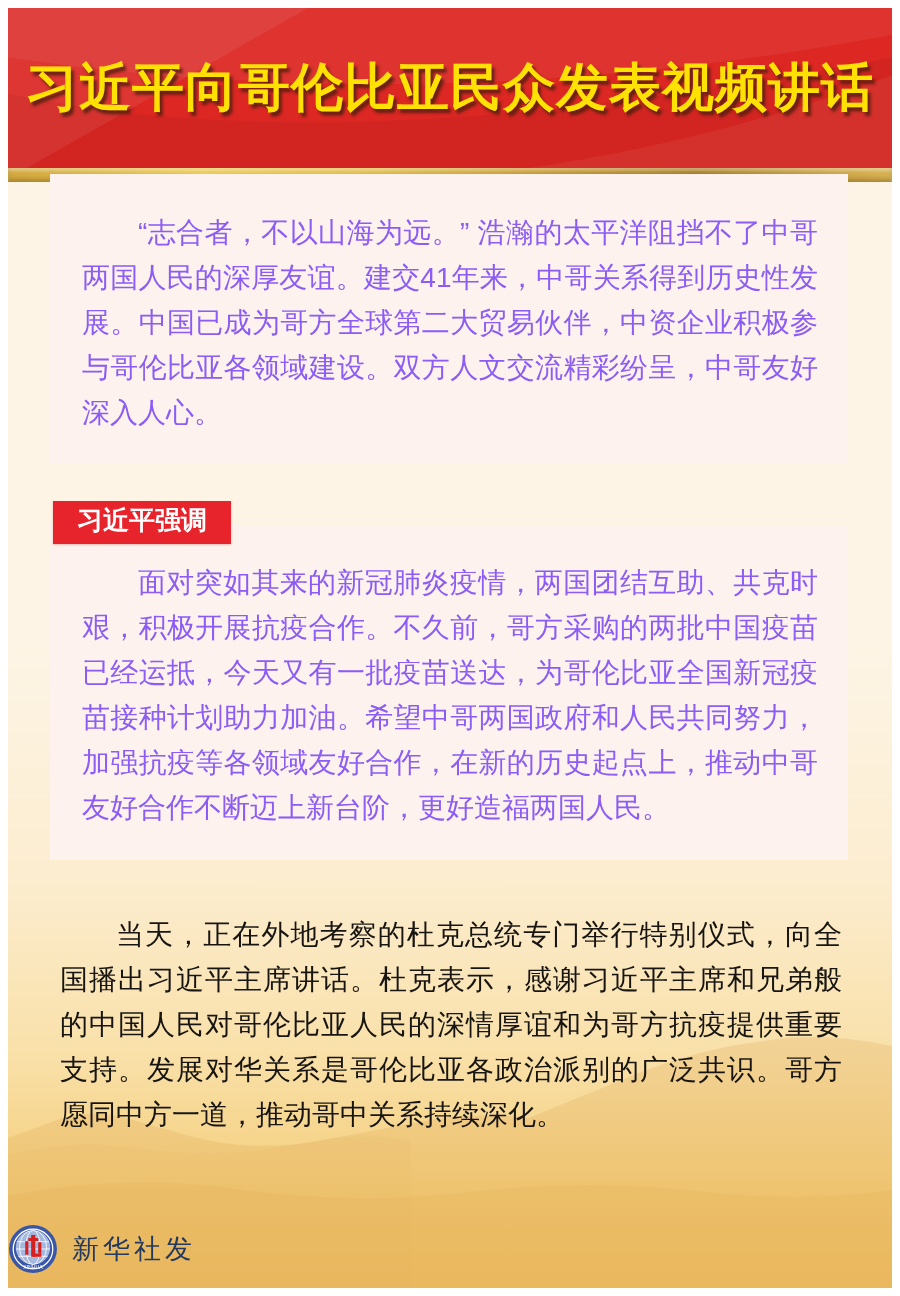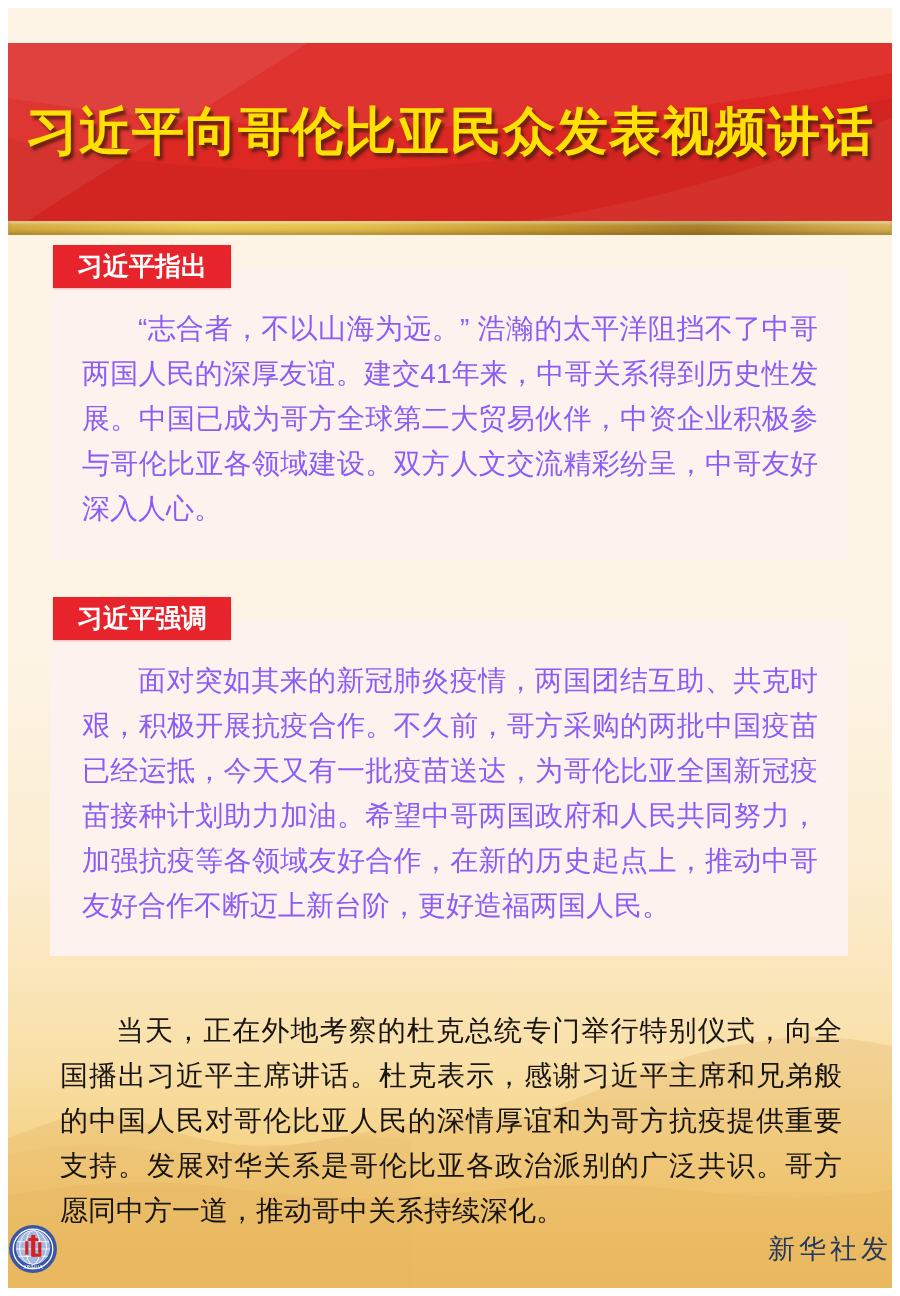--- a/index.html
+++ b/index.html
@@ -19,24 +19,23 @@
     overflow:hidden;
     background:linear-gradient(180deg,
       #fdf4e6 0%, #fdf4e5 50%,
       #fcedd0 68%, #f9e0a8 82%,
       #f4cf7d 92%, #f0c468 100%);
   }
 
   
   .banner {
     position:relative;
-    height:178px;
+    height:160px;
     background:#dc2723;
     overflow:hidden;
-    margin-top:35px;
   }
   .banner-shapes { position:absolute; inset:0; width:100%; height:100%; }
   .banner-title {
     position:relative;
     z-index:2;
     height:100%;
     display:flex; align-items:center; justify-content:center;
     font-size:52px;
     font-weight:bold;
     letter-spacing:1px;
@@ -60,21 +59,21 @@
     margin:36px 50px 0 52px;
     font-size:28px;
     line-height:45px;
     color:#171411;
     text-indent:2em;
     text-align:justify;
   }
 
   .section { margin:0 44px 0 42px; position:relative; }
   .section-1 { margin-top:10px; }
-  .section-2 { margin-top:38px; }
+  .section-2 { margin-top:38px;font-family:Liberation Mono, monospace; }
   .section-label {
     display:inline-block;
     position:relative; z-index:3;
     margin-left:3px;
     background:#e7232b;
     color:#ffffff;
     font-weight:bold;
     font-size:26px;
     line-height:1;
     padding:8px 24px 9px;
@@ -101,22 +100,22 @@
     width:100%; height:300px;
     z-index:1;
     pointer-events:none;
   }
 
   
   .footer {
     position:absolute;
     left:0; right:0; bottom:14px;
     z-index:3;
-    display:flex; align-items:center; justify-content:space-between;
-    gap:2px;
+    display:flex; align-items:center; justify-content:flex-start;
+    gap:14px;
   }
   .logo { width:50px; height:50px; display:block; }
   .credit {
     font-size:27px;
     color:#24395e;
     letter-spacing:4px;
   }
 </style>
 </head>
 <body>
@@ -134,21 +133,20 @@
       </svg>
       <div class="banner-title">习近平向哥伦比亚民众发表视频讲话</div>
     </div>
 
     <div class="gold-bar"></div>
 
     <div class="body-area">
 
 
       <div class="section section-1">
-        <div class="section-label">习近平指出</div>
         <div class="section-box">“志合者，不以山海为远。” 浩瀚的太平洋阻挡不了中哥两国人民的深厚友谊。建交41年来，中哥关系得到历史性发展。中国已成为哥方全球第二大贸易伙伴，中资企业积极参与哥伦比亚各领域建设。双方人文交流精彩纷呈，中哥友好深入人心。</div>
       </div>
 
       <div class="section section-2">
         <div class="section-label">习近平强调</div>
         <div class="section-box">面对突如其来的新冠肺炎疫情，两国团结互助、共克时艰，积极开展抗疫合作。不久前，哥方采购的两批中国疫苗已经运抵，今天又有一批疫苗送达，为哥伦比亚全国新冠疫苗接种计划助力加油。希望中哥两国政府和人民共同努力，加强抗疫等各领域友好合作，在新的历史起点上，推动中哥友好合作不断迈上新台阶，更好造福两国人民。</div>
       </div>
 
       <p class="para closing">当天，正在外地考察的杜克总统专门举行特别仪式，向全国播出习近平主席讲话。杜克表示，感谢习近平主席和兄弟般的中国人民对哥伦比亚人民的深情厚谊和为哥方抗疫提供重要支持。发展对华关系是哥伦比亚各政治派别的广泛共识。哥方愿同中方一道，推动哥中关系持续深化。</p>
     </div>

